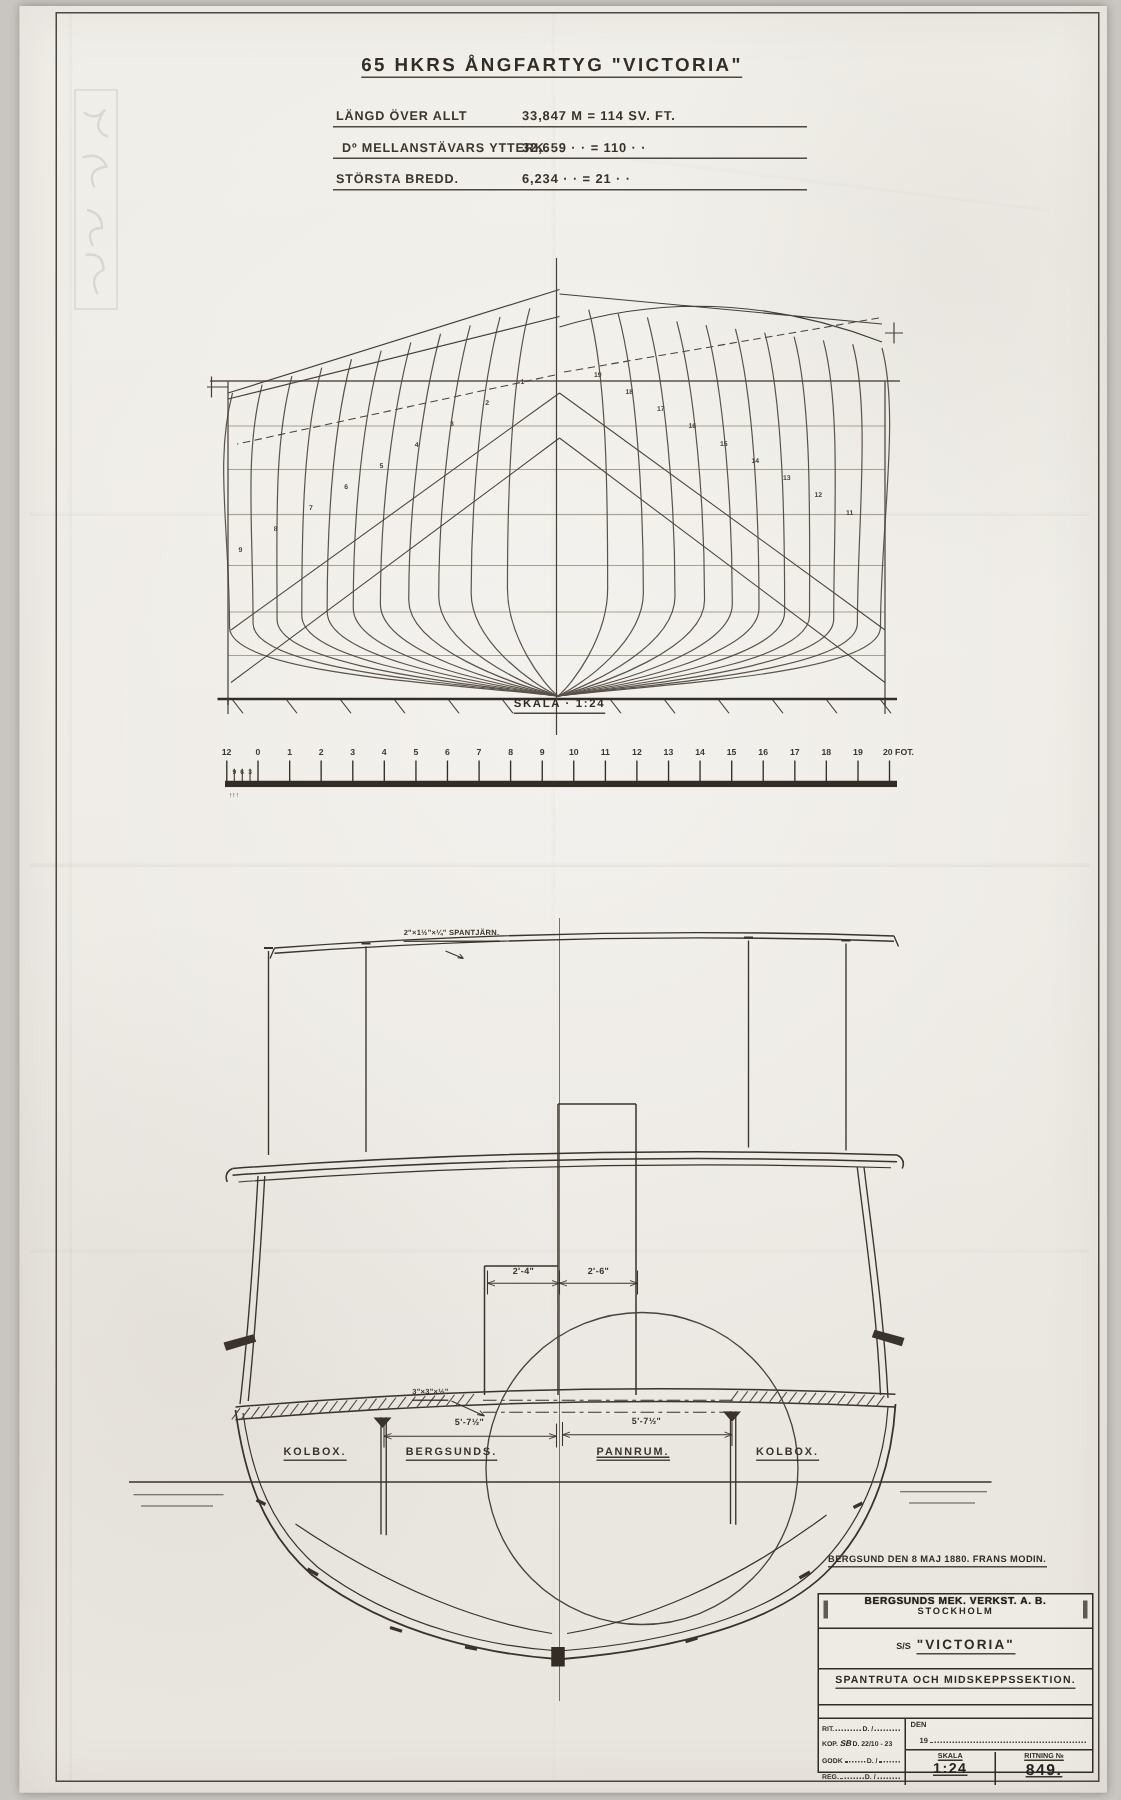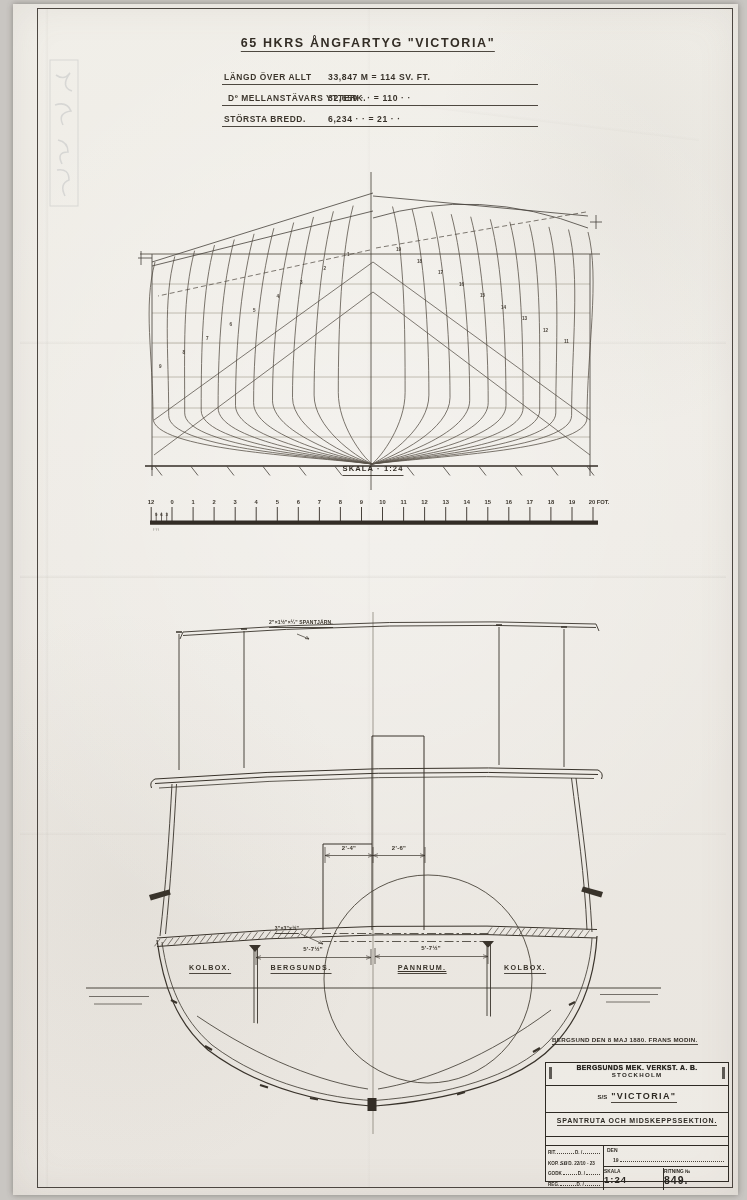--- a/index.html
+++ b/index.html
@@ -18,21 +18,21 @@
   .ch{height:4px;background:linear-gradient(180deg,rgba(255,255,255,.9),rgba(90,82,70,.55));}
   .cv{width:4px;background:linear-gradient(90deg,rgba(255,255,255,.9),rgba(90,82,70,.5));}
   svg.art{position:absolute;left:0;top:0;}
   .t{position:absolute;white-space:nowrap;line-height:1.15;}
   .c{transform:translateX(-50%);}
   .u{border-bottom:1px solid rgba(48,42,34,.85);padding-bottom:1px;}
   .title{font-size:12.5px;letter-spacing:1.6px;font-weight:bold;color:#332d25;}
   .spec{position:absolute;left:222px;top:64px;width:316px;}
   .sprow{position:relative;height:20px;border-bottom:1.1px solid rgba(48,42,34,.85);}
   .sprow .lbl{position:absolute;left:2px;bottom:2px;font-size:8.4px;letter-spacing:.6px;font-weight:bold;color:#3c362d;}
-  .sprow .val{position:absolute;left:106px;bottom:2px;font-size:8.6px;letter-spacing:.6px;font-weight:bold;color:#38322a;}
+  .sprow .val{position:absolute;left:126px;bottom:2px;font-size:8.6px;letter-spacing:.6px;font-weight:bold;color:#38322a;}
   .small-dim{font-size:6px;letter-spacing:.3px;font-weight:bold;}
   .tiny{font-size:5px;letter-spacing:.2px;font-weight:bold;}
   .room{font-size:7.2px;letter-spacing:1.3px;font-weight:bold;}
   .rlabel{position:absolute;transform:translateX(-50%);font-size:5.8px;font-weight:bold;color:#3c362d;}
   .rsub{font-size:4.4px;}
   .tb{position:absolute;left:545px;top:1062px;width:182px;height:118px;
       border:1.6px solid #2e2a24;background:rgba(246,244,238,.35);font-weight:bold;}
   .tbrow{position:relative;border-bottom:1.1px solid #2e2a24;}
   .tbhead{height:21px;text-align:center;padding-top:1px;}
   .tbh1{font-size:6.8px;letter-spacing:.4px;color:#26231f;text-shadow:0 0 .7px rgba(40,35,28,.9);}
@@ -45,21 +45,21 @@
   .tbbot{position:relative;height:44px;}
   .fcol{position:absolute;left:0;top:0;width:58px;height:100%;border-right:1.1px solid #2e2a24;
         display:flex;flex-direction:column;justify-content:space-around;padding:1px 2px;box-sizing:border-box;}
   .fr{display:flex;align-items:baseline;font-size:4.6px;color:#332e27;}
   .lead{flex:1;border-bottom:1px dotted #4a443b;margin:0 1px;height:4px;}
   .scrib{font-size:5.5px;transform:skewX(-12deg);margin:0 1px;color:#26231f;}
   .den{position:absolute;left:58px;top:0;right:0;height:21px;border-bottom:1.1px solid #2e2a24;
        font-size:5px;padding:1px 3px;box-sizing:border-box;color:#332e27;}
   .denline{display:flex;align-items:baseline;margin-top:3px;margin-left:6px;font-size:5px;}
   .cells{position:absolute;left:58px;right:0;bottom:0;height:22px;display:flex;}
-  .cell{border-right:1.1px solid #2e2a24;text-align:left;box-sizing:border-box;padding-top:1px;}
+  .cell{border-right:1.1px solid #2e2a24;text-align:center;box-sizing:border-box;padding-top:1px;text-decoration:underline;}
   .cell:last-child{border-right:none;}
   .clab{font-size:4.8px;color:#2e2a24;}
   .cval{font-size:9.5px;letter-spacing:1px;color:#26231f;}
   .sig{font-size:6.2px;letter-spacing:.3px;font-weight:bold;color:#332d26;}
   .skala{font-size:7.6px;letter-spacing:1.1px;font-weight:bold;color:#332d26;}
   .stnum{font-weight:bold;}
 </style>
 </head>
 <body>
 

